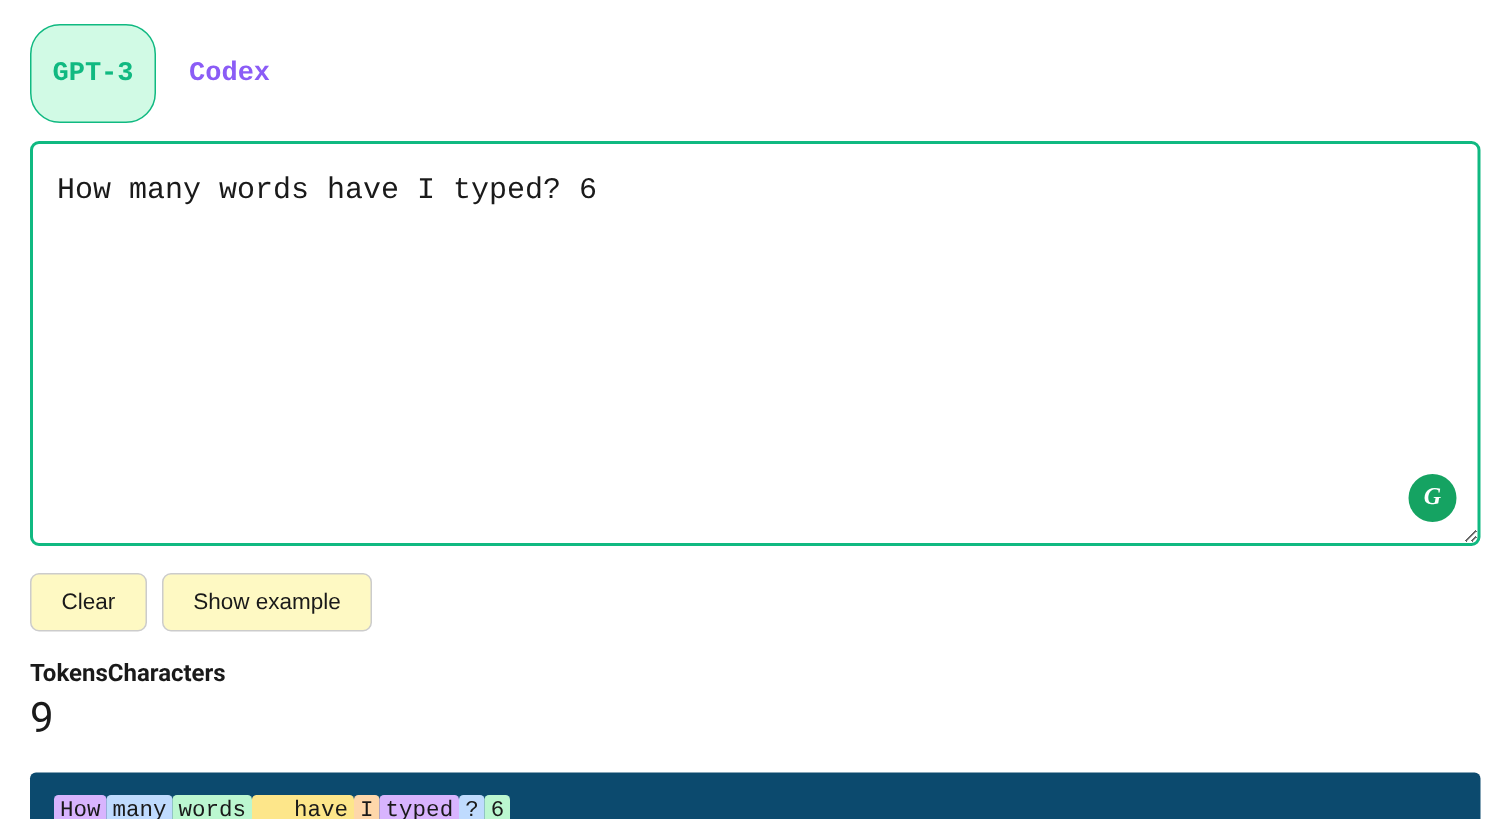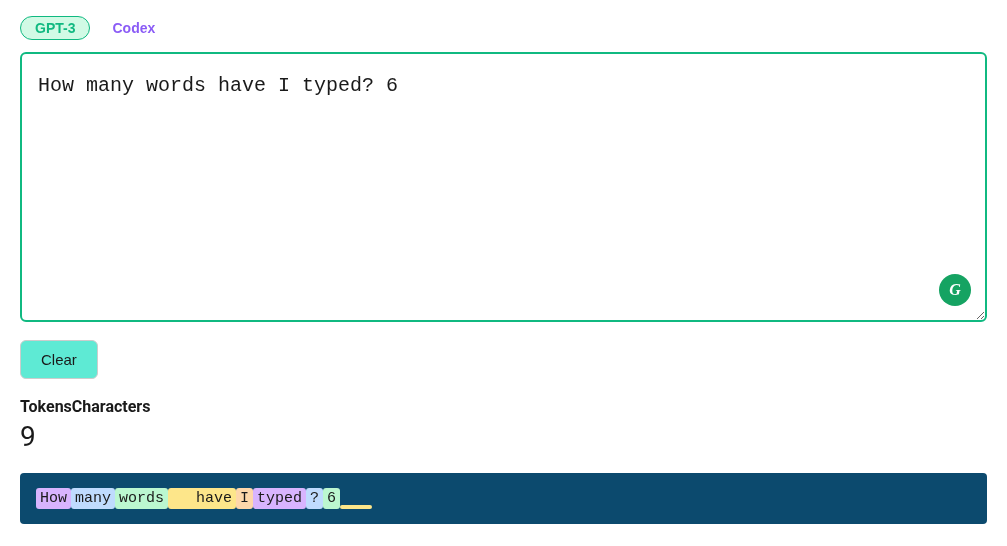--- a/index.html
+++ b/index.html
@@ -17,27 +17,28 @@
       padding: 16px 20px;
     }
 
     .tabs {
       display: flex;
       gap: 8px;
       margin-bottom: 12px;
     }
 
     .tab {
-      padding: 3px 14px;
+      padding: 22px 14px;
       border-radius: 20px;
-      font-size: 14px;
+      font-size: 18px;
       font-weight: 600;
       cursor: pointer;
       border: none;
       background: transparent;
+      font-family: Liberation Mono, monospace;
     }
 
     .tab-active {
       background: #d1fae5;
       color: #10b981;
       border: 1.5px solid #10b981;
     }
 
     .tab-inactive {
       background: transparent;
@@ -90,21 +91,21 @@
     .button-row {
       display: flex;
       gap: 10px;
       margin-bottom: 18px;
     }
 
     .btn {
       padding: 10px 20px;
       border: 1.5px solid #ccc;
       border-radius: 6px;
-      background: #5eead4;
+      background: #fef9c3;
       font-size: 15px;
       color: #1a1a1a;
       cursor: pointer;
     }
 
     .stats-row {
       display: flex;
       margin-bottom: 20px;
     }
 
@@ -155,20 +156,21 @@
 
 <div class="textarea-container">
   <textarea spellcheck="false" style="">How many words have I typed? 6 </textarea>
   <div class="grammarly-icon">
     <span>G</span>
   </div>
 </div>
 
 <div class="button-row">
   <button class="btn">Clear</button>
+  <button class="btn">Show example</button>
 </div>
 
 <div class="stats-row">
   <div>
     <div class="stat-label">Tokens</div>
     <div class="stat-value">9</div>
   </div>
   <div>
     <div class="stat-label">Characters</div>
   </div>

